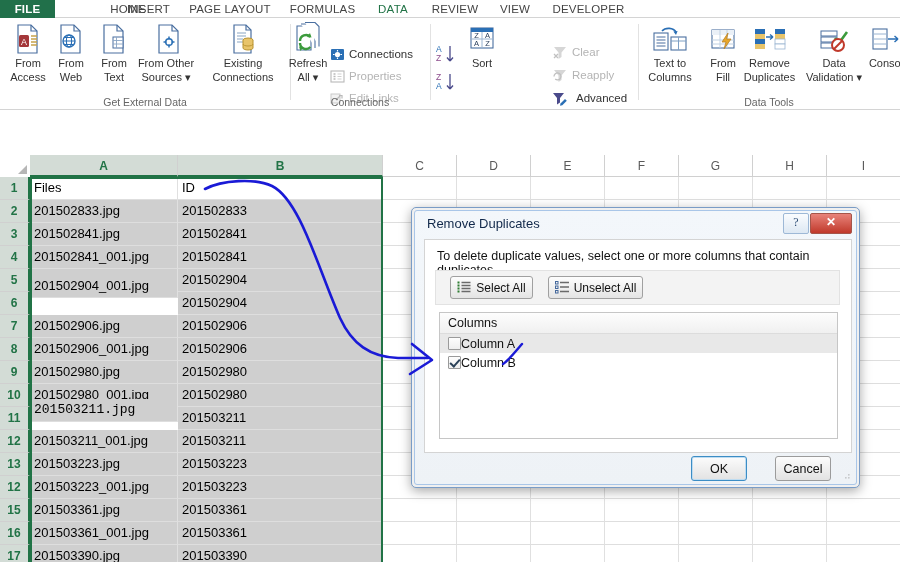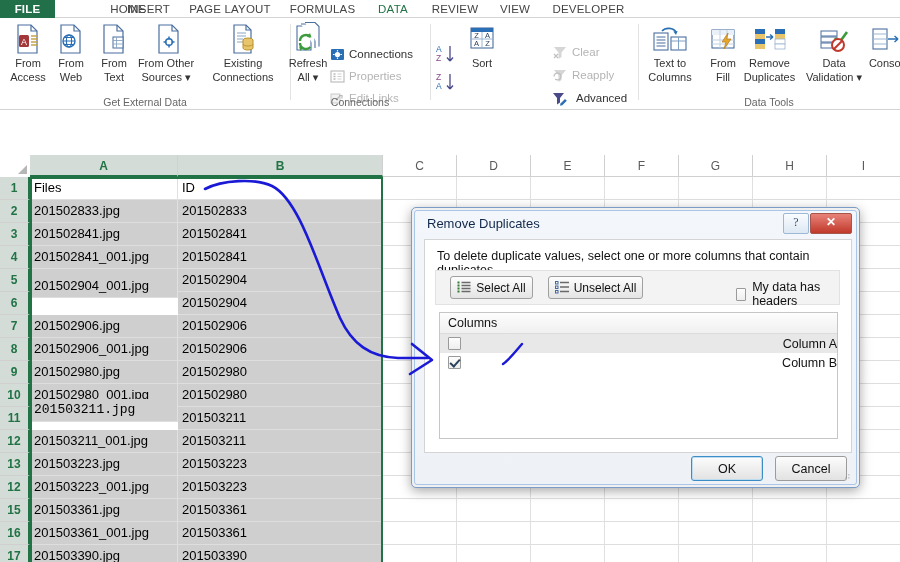--- a/index.html
+++ b/index.html
@@ -94,23 +94,23 @@
   .chkwrap{position:absolute;display:flex;align-items:center;gap:6px;font-size:12.5px;color:#111;cursor:pointer;}
   .chk{width:13px;height:13px;border:1px solid #9a9a9a;background:linear-gradient(#fdfdfd,#eeeeee);
        box-sizing:border-box;position:relative;border-radius:1px;}
   .chk.on:after{content:"";position:absolute;left:3px;top:0px;width:4px;height:8px;
        border:solid #2a4158;border-width:0 2px 2px 0;transform:rotate(42deg);}
   .listbox{position:absolute;left:14px;top:72px;width:399px;height:127px;border:1px solid #c6c6c6;
            background:#fff;box-sizing:border-box;}
   .lhdr{position:absolute;left:0;top:0;right:0;height:21px;background:linear-gradient(#fdfdfd,#f0f0f0);
         border-bottom:1px solid #dcdcdc;font-size:12.5px;color:#111;line-height:21px;padding-left:8px;box-sizing:border-box;}
   .lrow{position:absolute;left:0;right:0;height:19px;display:flex;align-items:center;
-        padding-left:8px;font-size:12.5px;color:#111;box-sizing:border-box;cursor:pointer;justify-content:space-between;}
+        padding-left:8px;font-size:12.5px;color:#111;box-sizing:border-box;cursor:pointer;}
   .lrow.stripe{background:#e8e8e8;}
-  .dbtn{position:absolute;height:25px;width:72px;border:1px solid #9b9b9b;border-radius:3px;
+  .dbtn{position:absolute;height:25px;width:56px;border:1px solid #9b9b9b;border-radius:3px;
         background:linear-gradient(#fcfcfc,#e2e2e2);font-size:12.5px;color:#111;cursor:pointer;
         display:flex;align-items:center;justify-content:center;box-sizing:border-box;}
   .dbtn.def{border:1px solid #3c8dc5;box-shadow:0 0 0 1px #bedcf1 inset;}
   .grip{position:absolute;right:5px;bottom:4px;width:10px;height:10px;opacity:.45;}
 
   .ink{position:absolute;left:0;top:0;width:900px;height:562px;pointer-events:none;}
 </style>
 </head>
 <body>
 
@@ -630,24 +630,20 @@
           </div>
           <div class="pbtn" style="left:112px;top:5px;width:95px;">
             <svg width="14" height="13" viewBox="0 0 14 13">
               <rect x="0.5" y="0.5" width="2.5" height="2.5" fill="none" stroke="#44689c" stroke-width="1"></rect>
               <rect x="0.5" y="5" width="2.5" height="2.5" fill="none" stroke="#44689c" stroke-width="1"></rect>
               <rect x="0.5" y="9.5" width="2.5" height="2.5" fill="none" stroke="#44689c" stroke-width="1"></rect>
               <path d="M5 1.5h9M5 6h9M5 10.5h9" stroke="#6a6a6a" stroke-width="1.4"></path>
             </svg>
             <span>Unselect All</span>
           </div>
-          <div class="chkwrap" style="left:300px;top:9px;">
-            <span class="chk"></span>
-            <span>My data has headers</span>
-          </div>
         </div>
 
         <div class="listbox">
           <div class="lhdr">Columns</div>
           <div class="lrow stripe" style="top:21px;">
             <span class="chk"></span>
             <span>Column A</span>
           </div>
           <div class="lrow" style="top:40px;">
             <span class="chk on"></span>

